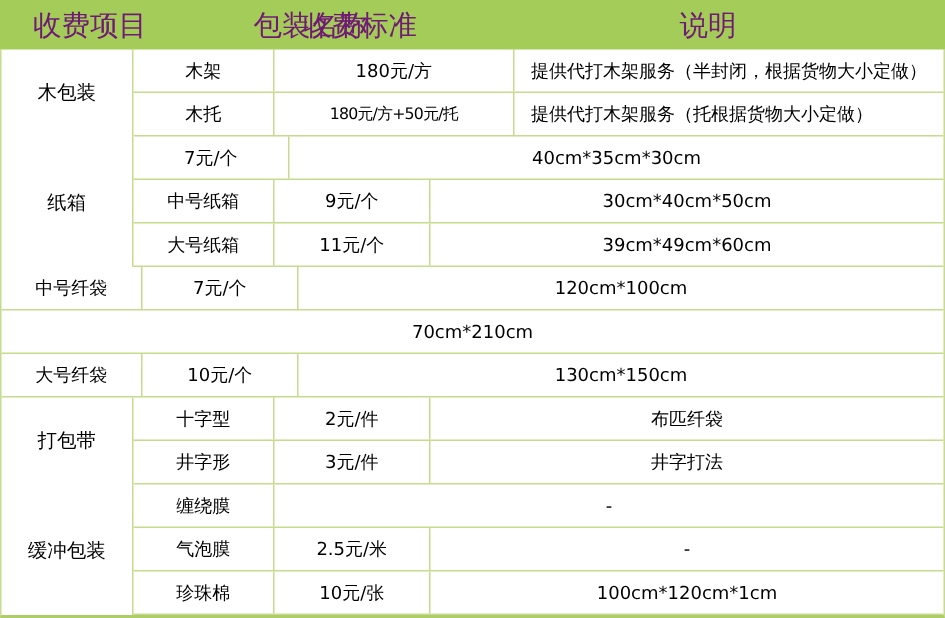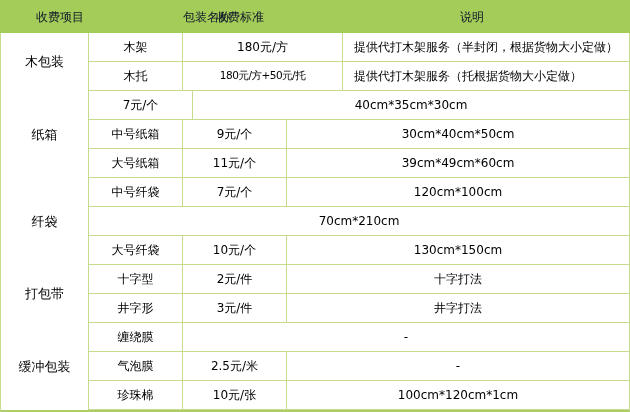--- a/index.html
+++ b/index.html
@@ -8,21 +8,21 @@
     --strip:#AECD68;
   }
   html,body{margin:0;padding:0;background:#fff;}
   .wrap{
     width:630px;height:412px;background:#fff;overflow:hidden;
     font-family:"DejaVu Sans",sans-serif;color:#000;
   }
   .thead{height:33px;background:var(--green);position:relative;}
   .hlabel{
     position:absolute;top:50%;transform:translate(-50%,-50%);
-    color:#0f172a;font-size:12px;white-space:nowrap;
+    color:#701a75;font-size:19px;white-space:nowrap;
   }
   .hlabel.h0{left:60px;}
   .hlabel.h1{left:163px;margin-left:44px;}
   .hlabel.h2{left:240px;}
   .hlabel.h3{left:472px;}
   .tbody{
     border-left:1px solid var(--bc);
     border-right:1px solid var(--bc);
     border-bottom:2px solid var(--strip);
     box-sizing:border-box;width:630px;
@@ -92,21 +92,20 @@
 
   <div class="row">
     <div class="cell cell-name">大号纸箱</div>
     <div class="cell cell-fee">11元/个</div>
     <div class="cell cell-desc">39cm*49cm*60cm</div>
   </div>
 </div>
   </div>
 
   <div class="section">
-    <div class="cell-item">纤袋</div>
     <div class="rows">
   <div class="row">
     <div class="cell cell-name">中号纤袋</div>
     <div class="cell cell-fee">7元/个</div>
     <div class="cell cell-desc">120cm*100cm</div>
   </div>
 
   <div class="row">
     <div class="cell cell-desc">70cm*210cm</div>
   </div>
@@ -118,21 +117,21 @@
   </div>
 </div>
   </div>
 
   <div class="section">
     <div class="cell-item">打包带</div>
     <div class="rows">
   <div class="row">
     <div class="cell cell-name">十字型</div>
     <div class="cell cell-fee">2元/件</div>
-    <div class="cell cell-desc">十字打法</div>
+    <div class="cell cell-desc">布匹纤袋</div>
   </div>
 
   <div class="row">
     <div class="cell cell-name">井字形</div>
     <div class="cell cell-fee">3元/件</div>
     <div class="cell cell-desc">井字打法</div>
   </div>
 </div>
   </div>
 

